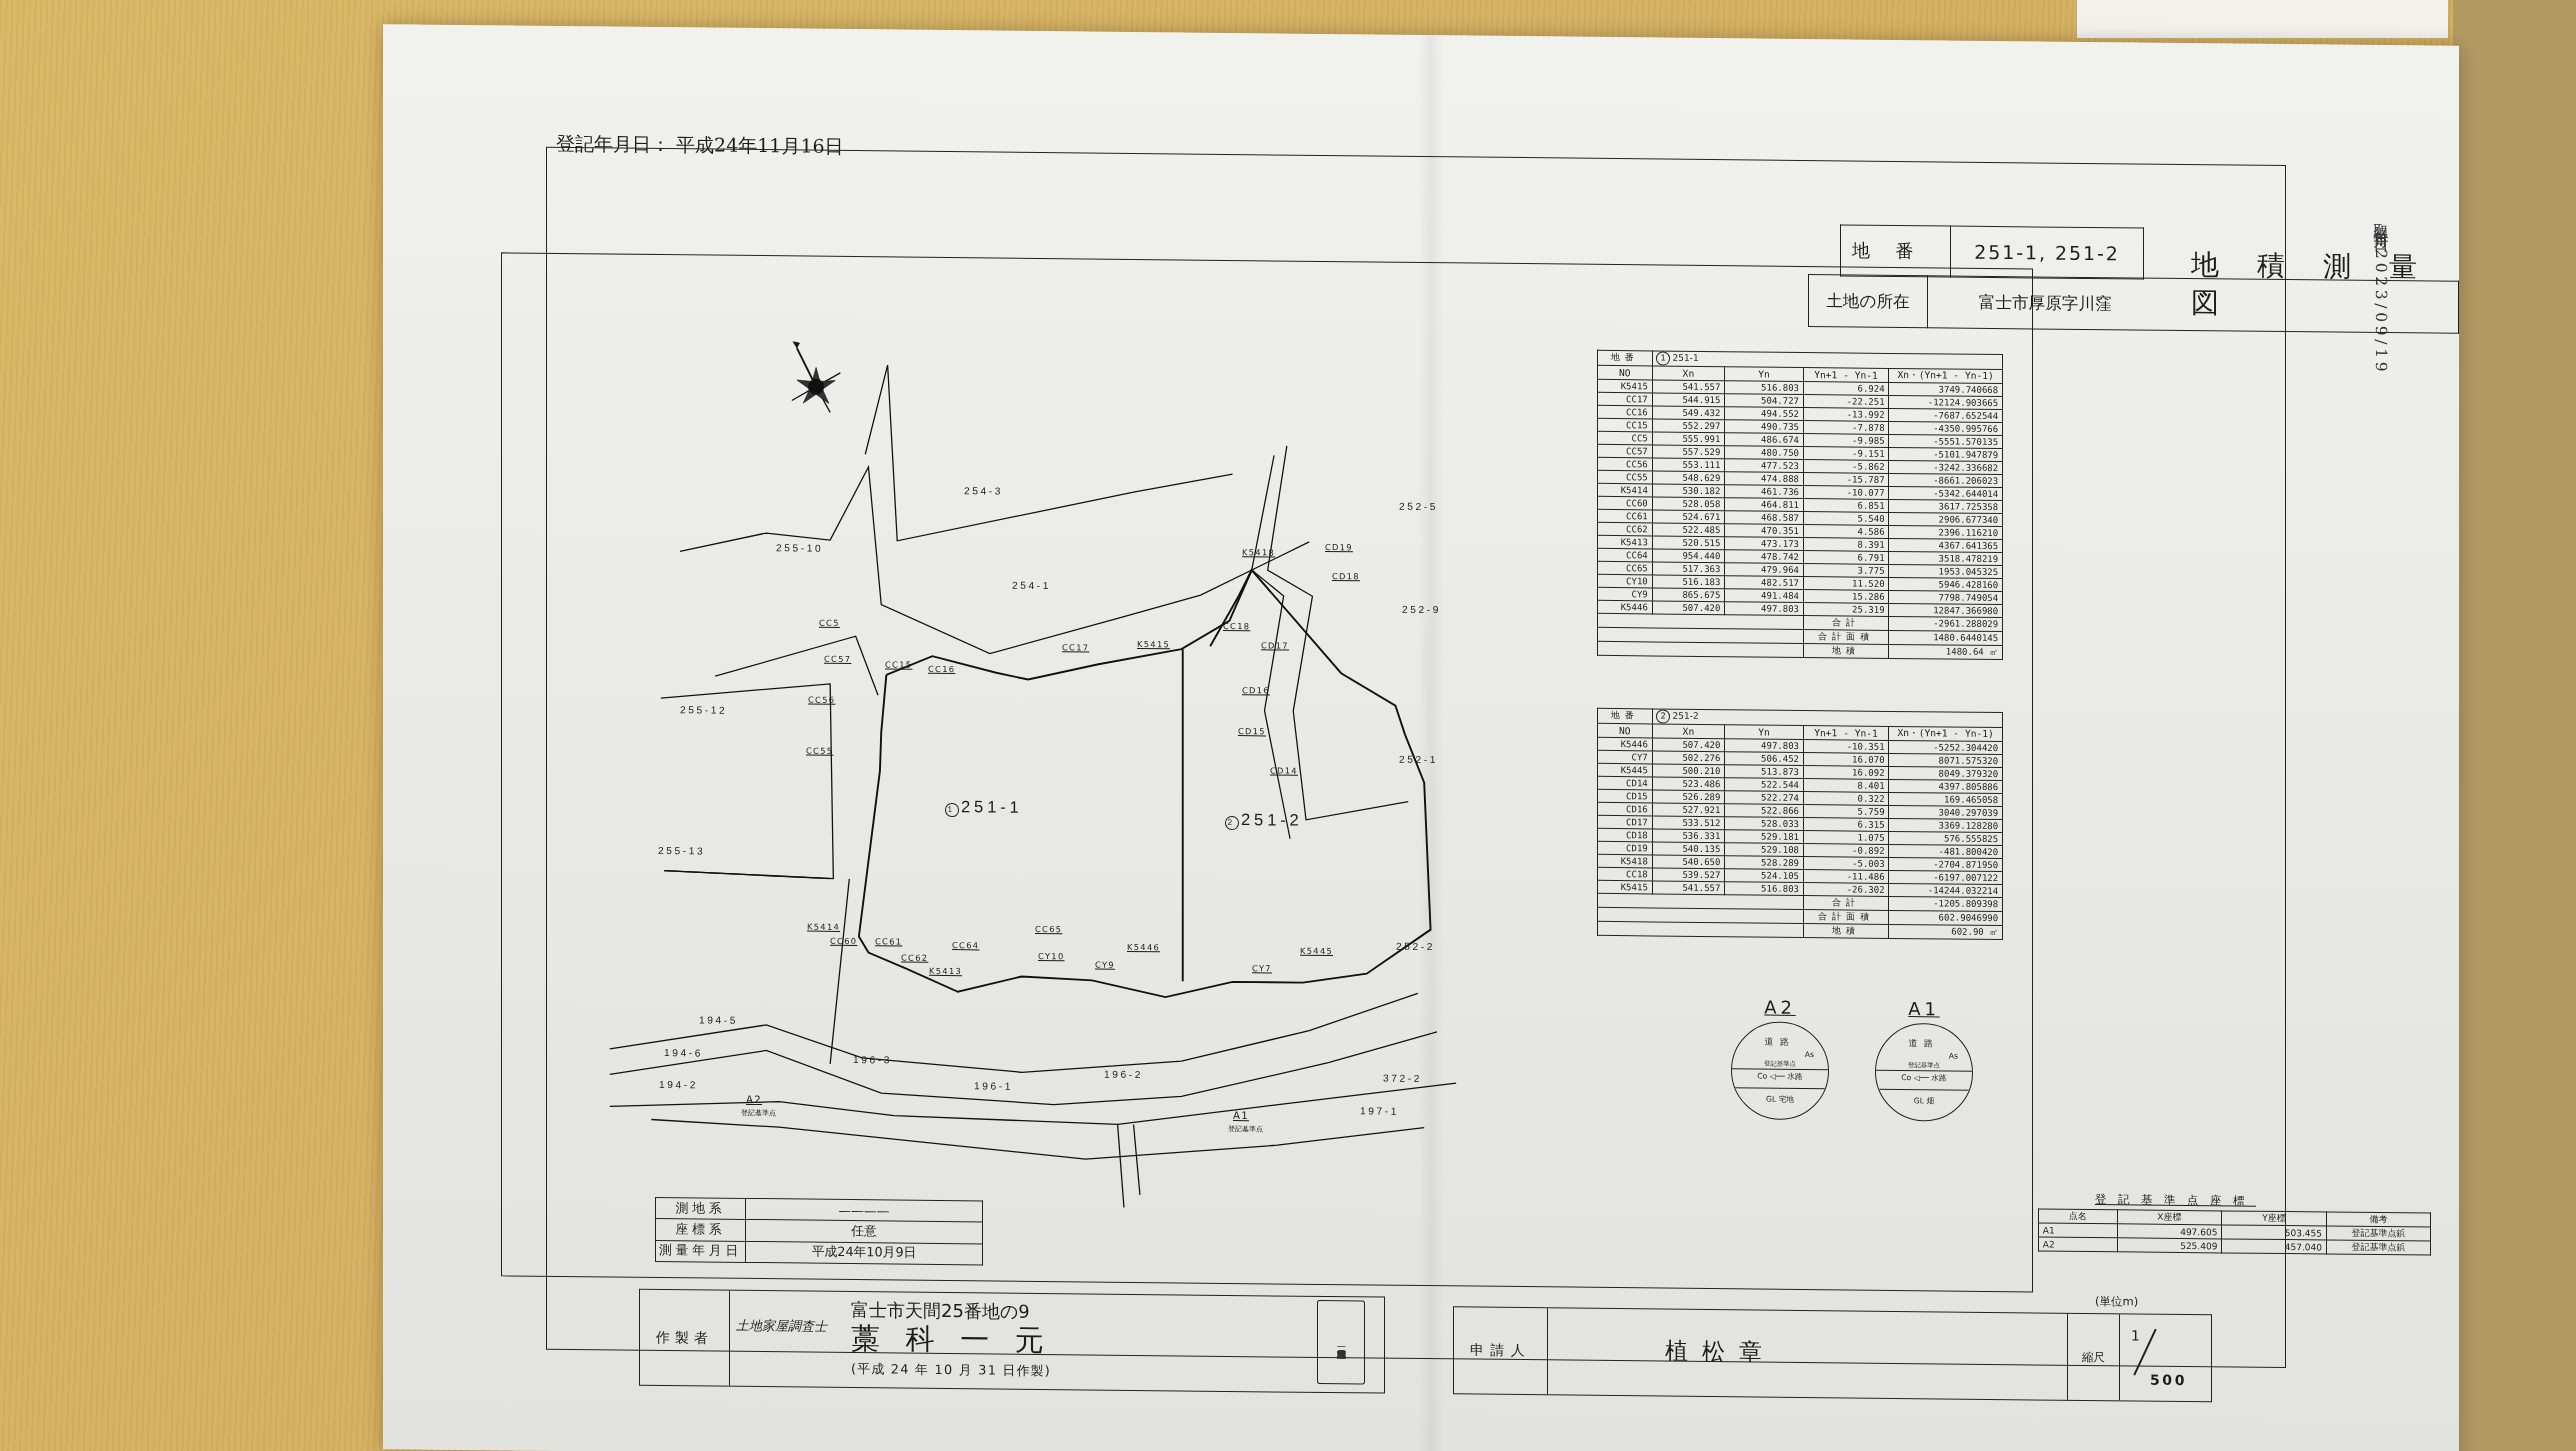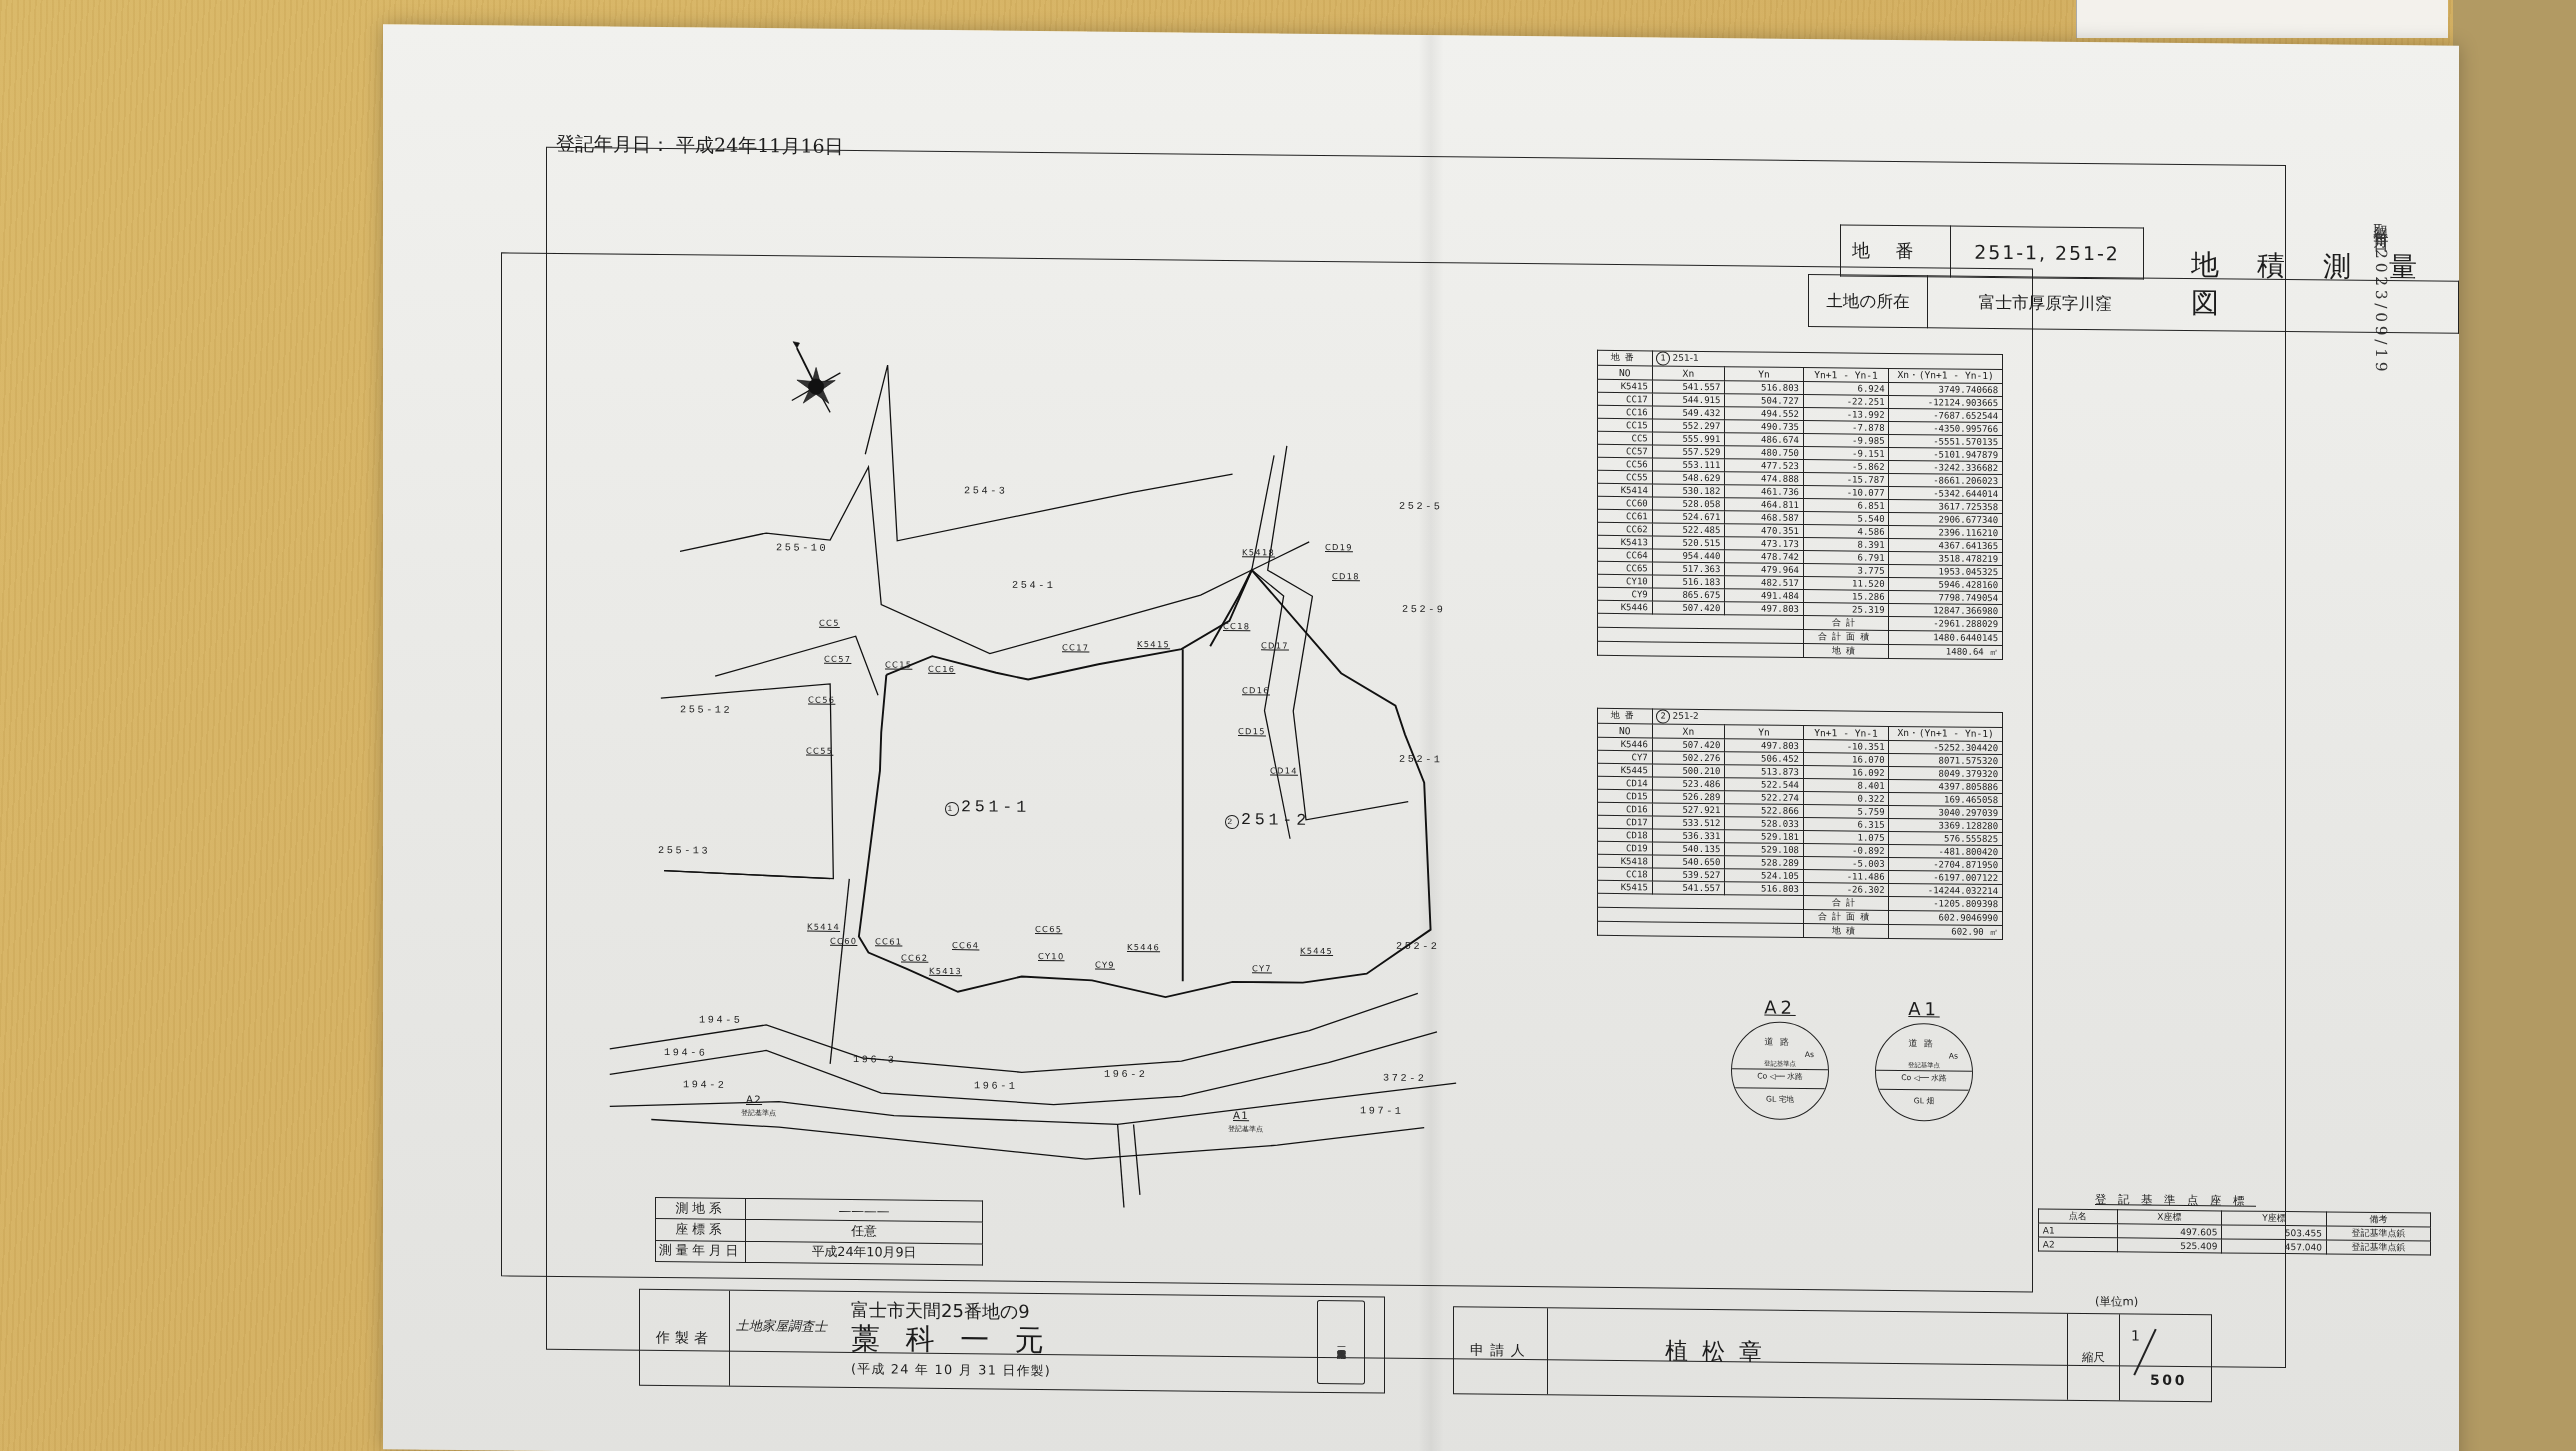--- a/index.html
+++ b/index.html
@@ -80,21 +80,21 @@
   .applicant { position:absolute; left:1070px; top:1271px; width:757px; height:86px; border:1.3px solid #222; }
   .applicant .lab { position:absolute; left:0; top:0; width:93px; height:100%; border-right:1.3px solid #222; display:flex; align-items:center; justify-content:center; font-size:14px; letter-spacing:6.4px; }
   .applicant .nm { position:absolute; left:211px; top:25.6px; font-size:23px; letter-spacing:14px; }
   .applicant .sl { position:absolute; left:613px; top:0; width:51px; height:100%; border-left:1.3px solid #222; border-right:1.3px solid #222; display:flex; align-items:center; justify-content:center; font-size:11.5px; }
   .applicant .num { position:absolute; left:677px; top:12.8px; font-size:14px; }
   .applicant .slash { position:absolute; left:690px; top:11.5px; width:1.9px; height:51px; background:#222; transform:rotate(25deg); }
   .applicant .den { position:absolute; left:696px; top:57px; font-size:14px; letter-spacing:2.6px;font-weight:bold; }
   .unit { position:absolute; left:1712px; top:1252px; font-size:11.5px; }
 
   .map { position:absolute; left:0; top:0; }
-  .plabel { position:absolute; font-size:10.2px; letter-spacing:2.6px; font-family:Liberation Mono, monospace; }
+  .plabel { position:absolute; font-size:10.2px; letter-spacing:2.6px; font-family:Liberation Sans, sans-serif; }
   .big { font-size:16.6px; letter-spacing:3.8px; }
   .ptag { position:absolute; font-size:8.3px; letter-spacing:1.3px; text-decoration:underline; }
 </style>
 </head>
 <body>
 
 <div class="grain"></div>
 <div class="right-panel"></div>
 <div class="right-box"></div>
 
@@ -169,21 +169,21 @@
     <span class="plabel" style="left:629px;top:549px">254-1</span>
     <span class="plabel" style="left:1016px;top:466px">252-5</span>
     <span class="plabel" style="left:1019px;top:569px">252-9</span>
     <span class="plabel" style="left:297px;top:677px">255-12</span>
     <span class="plabel" style="left:1016px;top:719px">252-1</span>
     <span class="plabel" style="left:275px;top:818px">255-13</span>
     <span class="plabel" style="left:1013px;top:906px">252-2</span>
     <span class="plabel" style="left:316px;top:987px">194-5</span>
     <span class="plabel" style="left:281px;top:1020px">194-6</span>
     <span class="plabel" style="left:470px;top:1025px">196-3</span>
-    <span class="plabel" style="left:300px;top:1052px">194-2</span>
+    <span class="plabel" style="left:276px;top:1052px">194-2</span>
     <span class="plabel" style="left:591px;top:1050px">196-1</span>
     <span class="plabel" style="left:721px;top:1037px">196-2</span>
     <span class="plabel" style="left:1000px;top:1038px">372-2</span>
     <span class="plabel" style="left:977px;top:1071px">197-1</span>
 
     <span class="plabel big" style="left:562px;top:767px">
       <span class="circ">1</span><span>251-1</span>
     </span>
     <span class="plabel big" style="left:842px;top:777px">
       <span class="circ">2</span><span>251-2</span>

